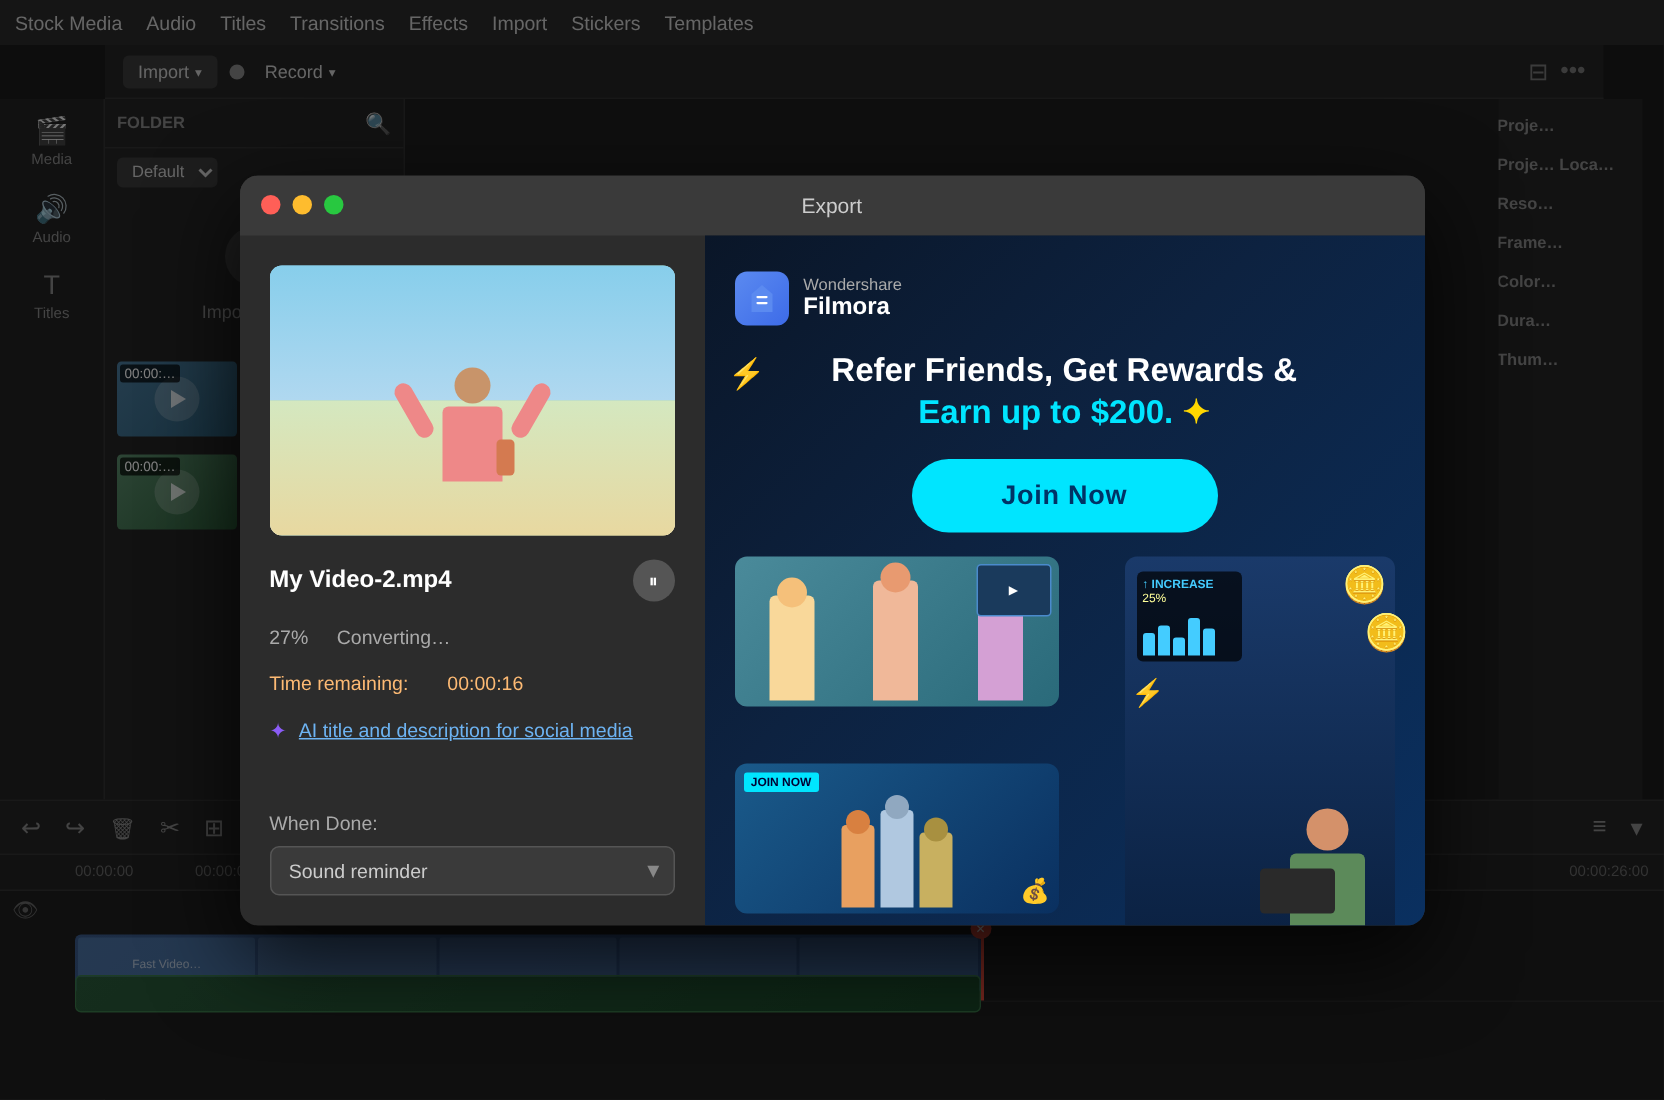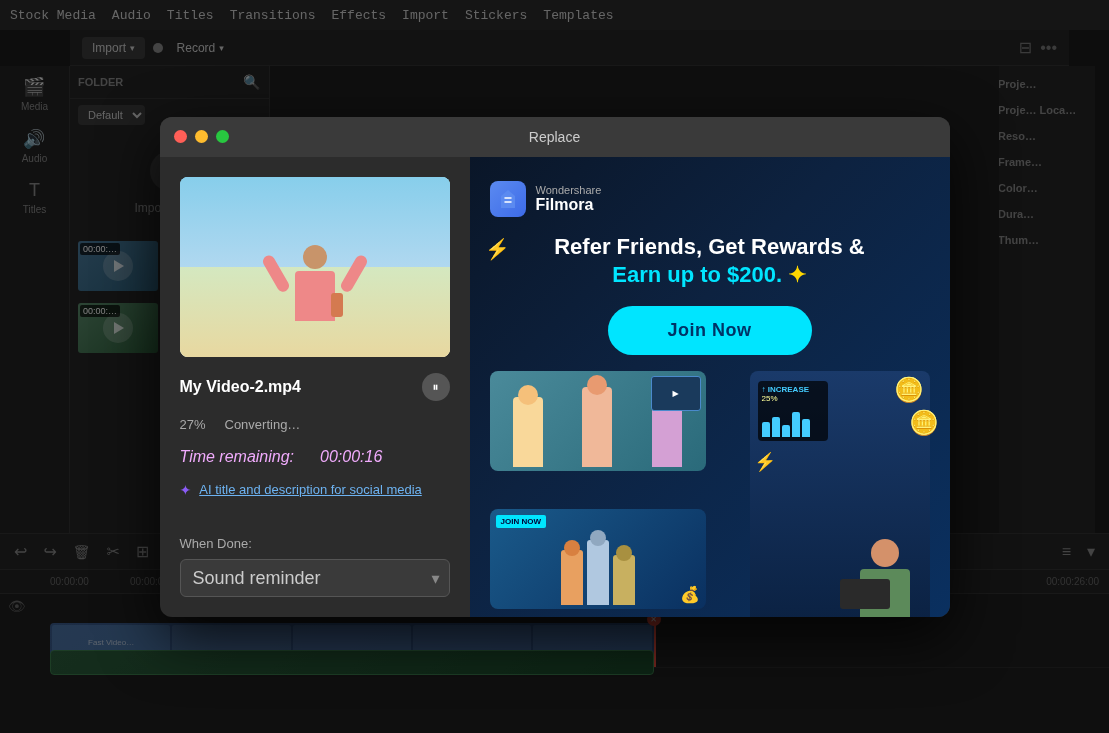--- a/index.html
+++ b/index.html
@@ -16,21 +16,20 @@
     .menu-bar {
       position: absolute;
       top: 0; left: 0; right: 0;
       height: 30px;
       background: #2a2a2a;
       display: flex;
       align-items: center;
       padding: 0 10px;
       gap: 16px;
       z-index: 1;
-      font-family: Liberation Mono, monospace;
     }
     .menu-item {
       color: #ccc;
       font-size: 13px;
       cursor: pointer;
     }
     .toolbar-full {
       position: absolute;
       top: 30px; left: 70px; right: 40px;
       height: 36px;
@@ -321,23 +320,22 @@
       color: #aaa;
       font-size: 13px;
       width: 35px;
       flex-shrink: 0;
     }
     .progress-label {
       color: #aaa;
       font-size: 13px;
     }
     .time-remaining {
-      color: #f0abfc;
-      font-size: 16px;
-      font-style: italic;
+      color: #fdba74;
+      font-size: 13px;
     }
     .ai-label-row {
       display: flex;
       align-items: center;
       gap: 8px;
       cursor: pointer;
     }
     .ai-icon {
       color: #8b5cf6;
       font-size: 14px;
@@ -365,21 +363,21 @@
       color: #aaa;
       font-size: 13px;
     }
     .when-done-select {
       width: 100%;
       background: #3a3a3a;
       color: #ccc;
       border: 1px solid #555;
       border-radius: 6px;
       padding: 8px 12px;
-      font-size: 18px;
+      font-size: 13px;
       appearance: none;
       cursor: pointer;
       position: relative;
     }
     .select-wrapper {
       position: relative;
     }
     .select-wrapper::after {
       content: '▾';
       position: absolute;
@@ -632,21 +630,21 @@
   </div>
 </div>
 
 <div class="modal-overlay">
   <div class="modal">
 
     <div class="modal-titlebar">
       <div class="traffic-light traffic-close"></div>
       <div class="traffic-light traffic-min"></div>
       <div class="traffic-light traffic-max"></div>
-      <span class="modal-title">Replace</span>
+      <span class="modal-title">Export</span>
     </div>
 
     <div class="modal-body">
 
       <div class="export-left">
 
         <div class="video-preview">
 
           <div style="width:100%;height:100%;background:linear-gradient(180deg,#87ceeb 0%,#98c8b0 40%,#c8e4c8 70%,#f5e6c8 100%);position:relative;display:flex;align-items:center;justify-content:center;">
 

